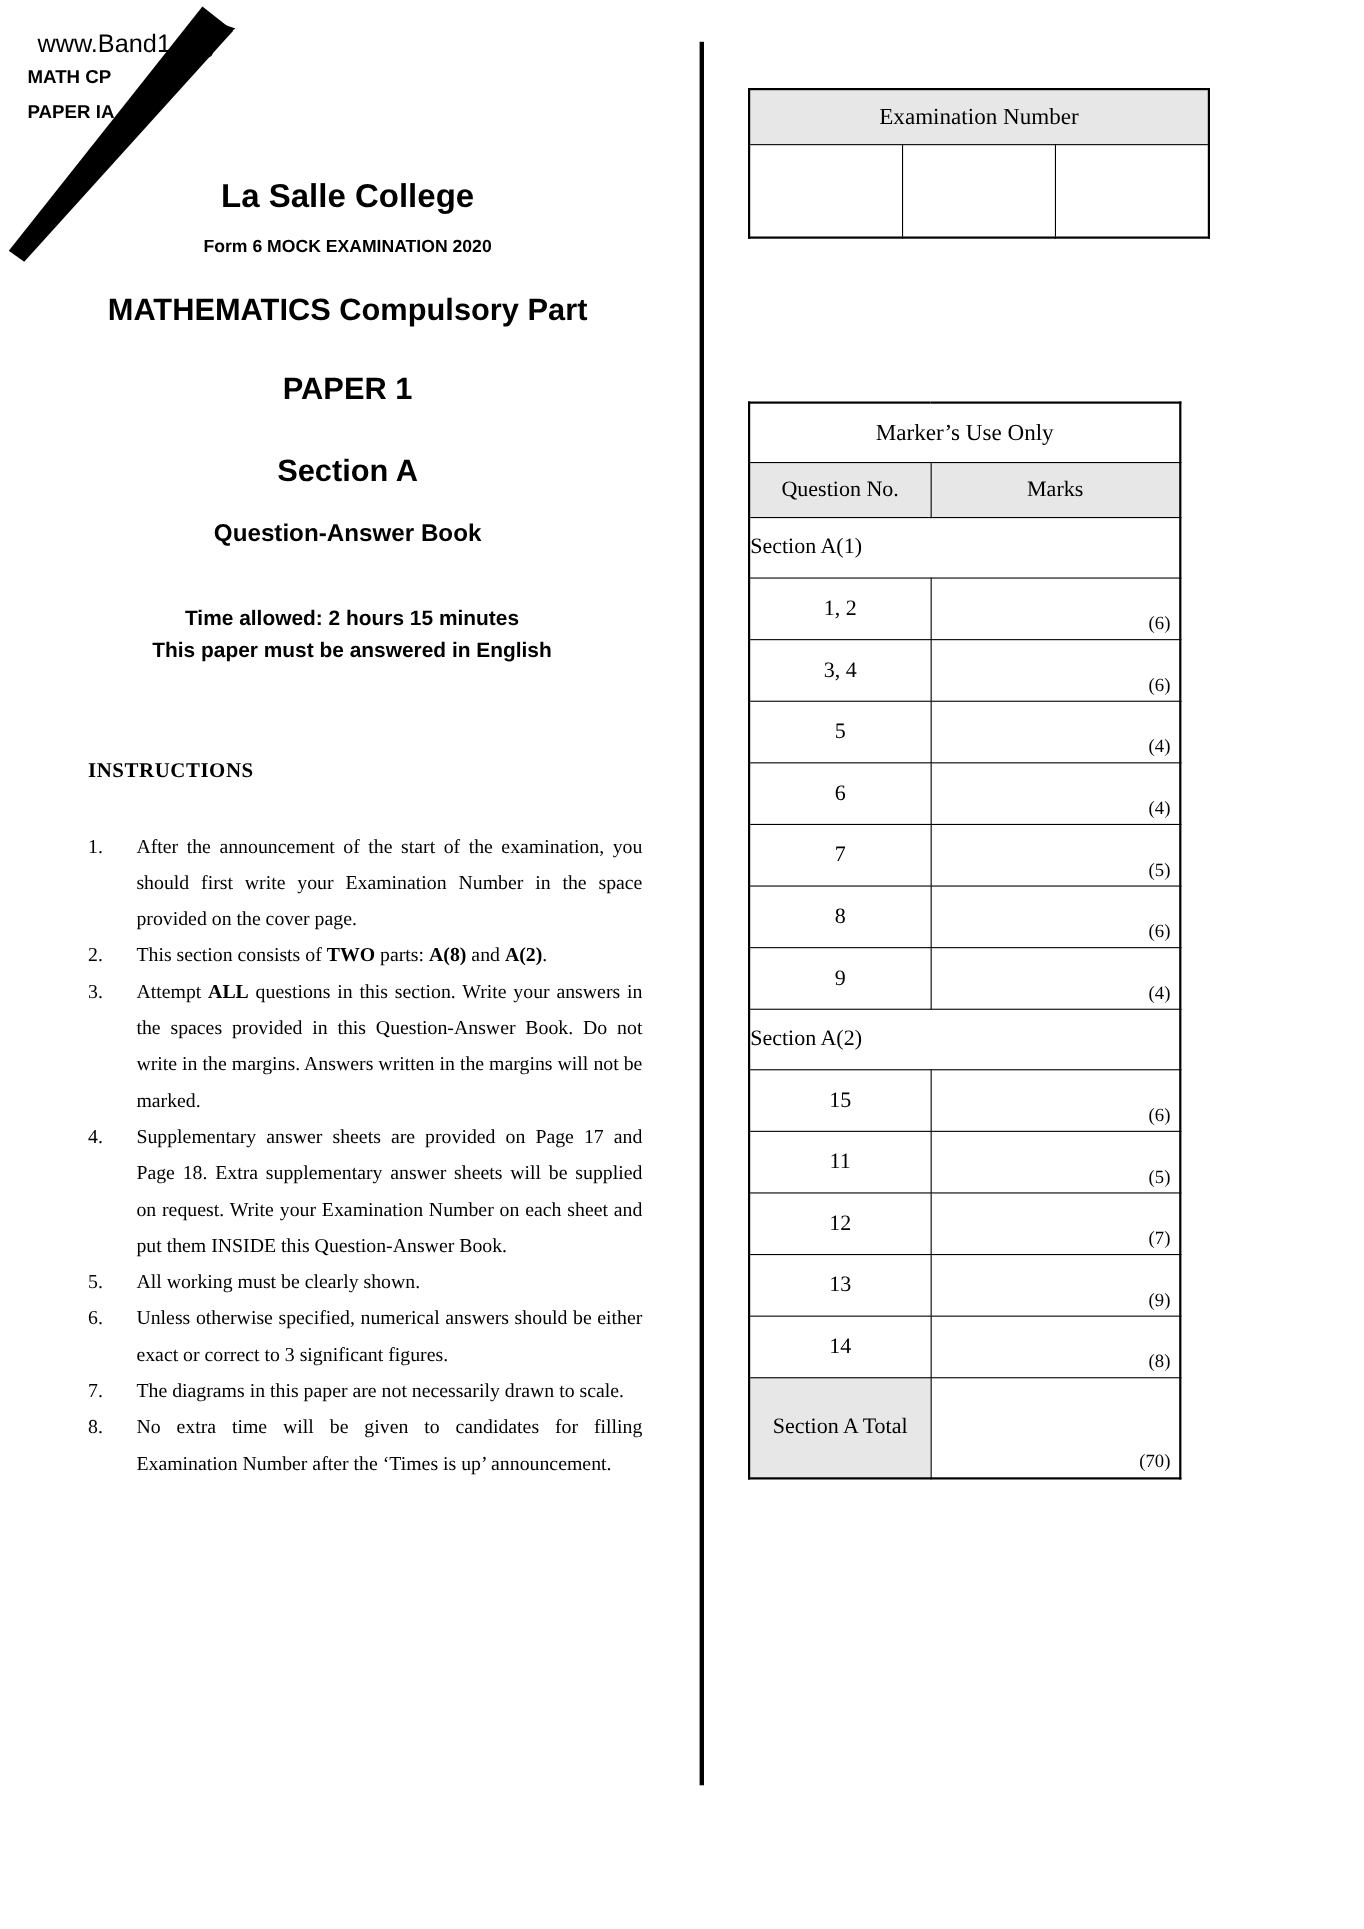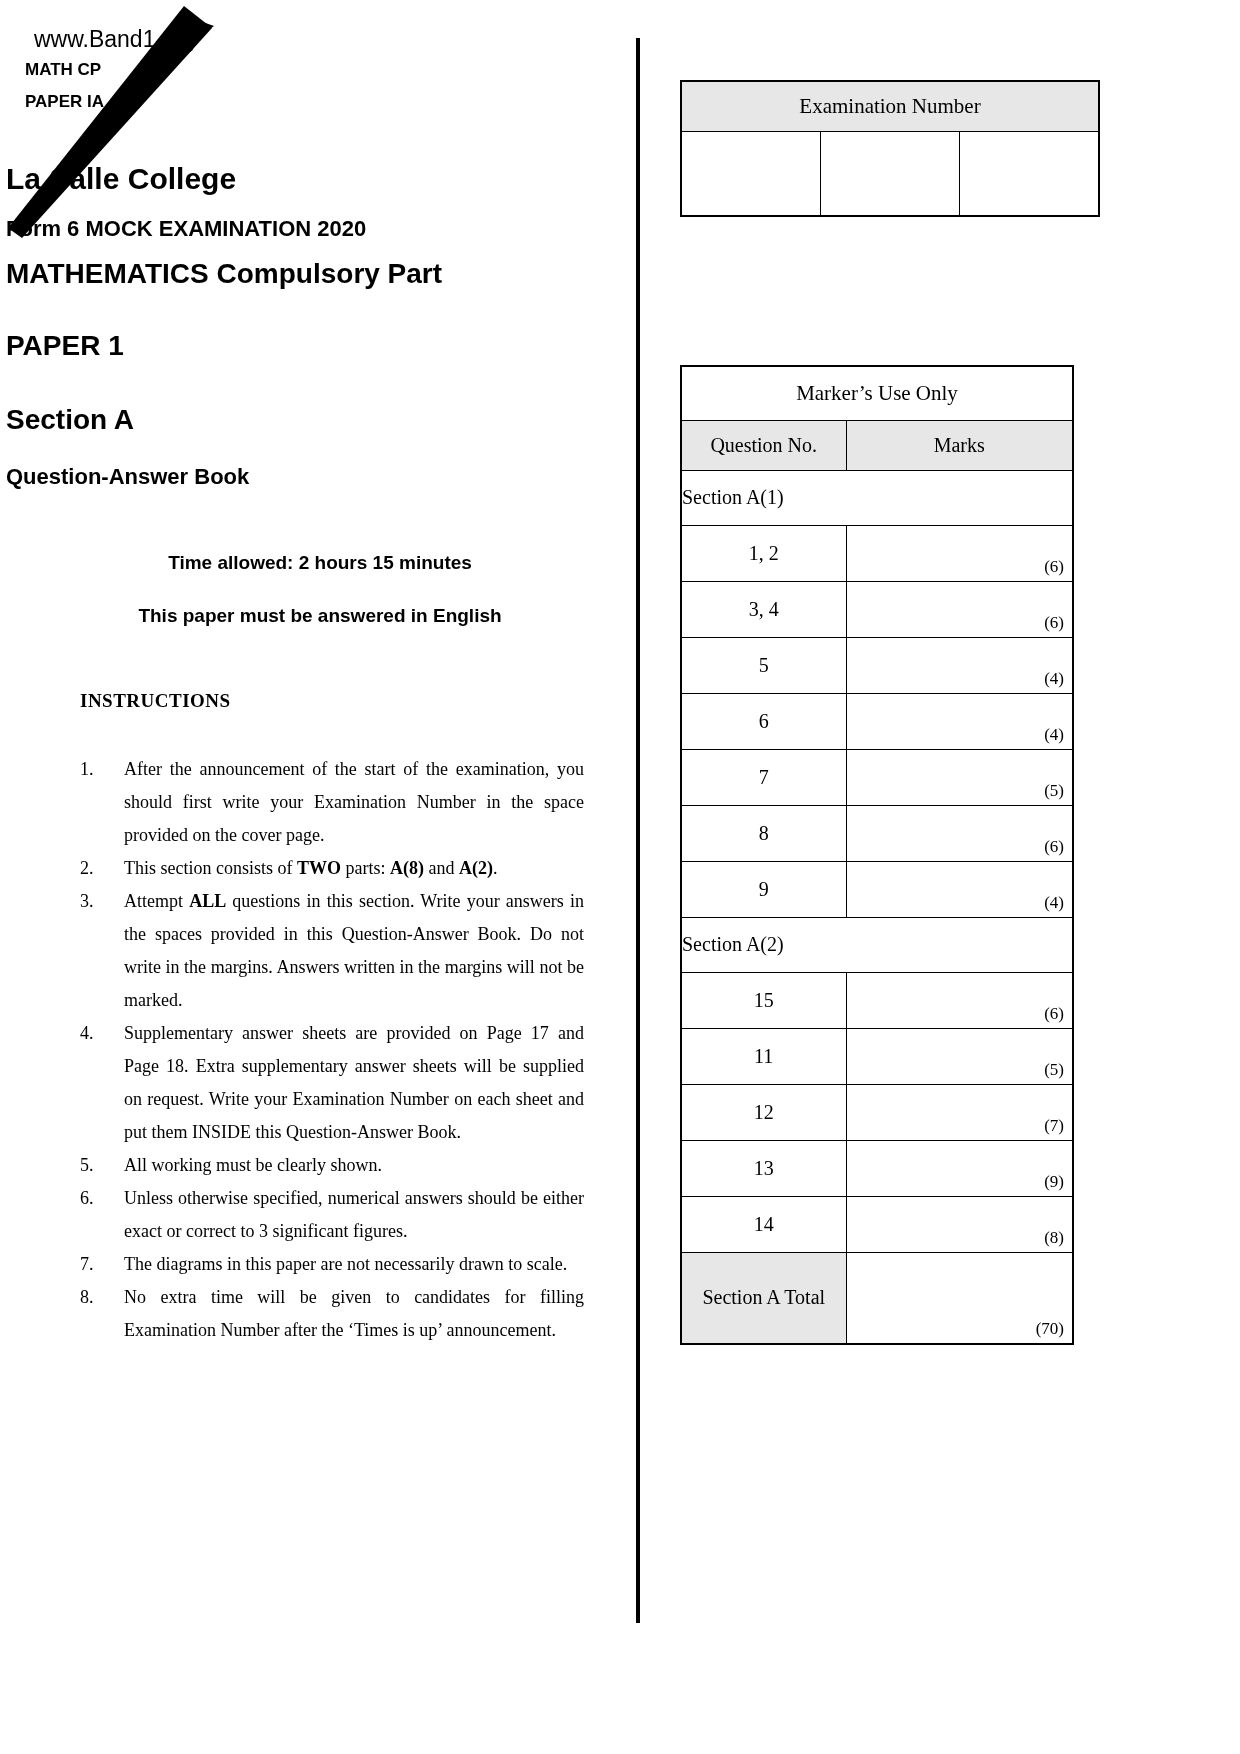--- a/index.html
+++ b/index.html
@@ -18,35 +18,35 @@
     position: absolute; left: 25px; top: 60px;
     font-family: "Liberation Sans", sans-serif; font-size: 17px; font-weight: bold;
   }
   .corner-code-2 {
     position: absolute; left: 25px; top: 92px;
     font-family: "Liberation Sans", sans-serif; font-size: 17px; font-weight: bold;
   }
 
   
   .title-block {
-    position: absolute; left: 6px; top: 162px; width: 600px; 
+    position: absolute; left: 16px; top: 162px; width: 600px; text-align: center;
     font-family: "Liberation Sans", sans-serif; font-weight: bold;
   }
   .t-school   { font-size: 30px; margin-bottom: 20px; }
-  .t-exam     { font-size: 22px; margin-bottom: 16px; }
+  .t-exam     { font-size: 16px; margin-bottom: 32px; }
   .t-subject  { font-size: 28px; margin-bottom: 40px; }
   .t-paper    { font-size: 28px; margin-bottom: 42px; }
   .t-section  { font-size: 28px; margin-bottom: 28px; }
   .t-book     { font-size: 22px; }
 
   .time-block {
     position: absolute; left: 20px; top: 552px; width: 600px; text-align: center;
     font-family: "Liberation Sans", sans-serif; font-weight: bold; font-size: 19px;
   }
-  .time-block .line2 { margin-top: 31px; }
+  .time-block .line2 { margin-top: 7px; }
 
   
   .ins-heading {
     position: absolute; left: 80px; top: 690px;
     font-family: "Liberation Serif", serif; font-weight: bold; font-size: 19px; letter-spacing: 0.5px;
   }
   .ins-list { position: absolute; left: 80px; top: 753px; width: 504px; }
   .ins-item { display: flex; font-family: "Liberation Serif", serif; font-size: 18px; line-height: 33px; }
   .ins-num { width: 44px; flex: 0 0 44px; }
   .ins-text { flex: 1; text-align: justify; }

